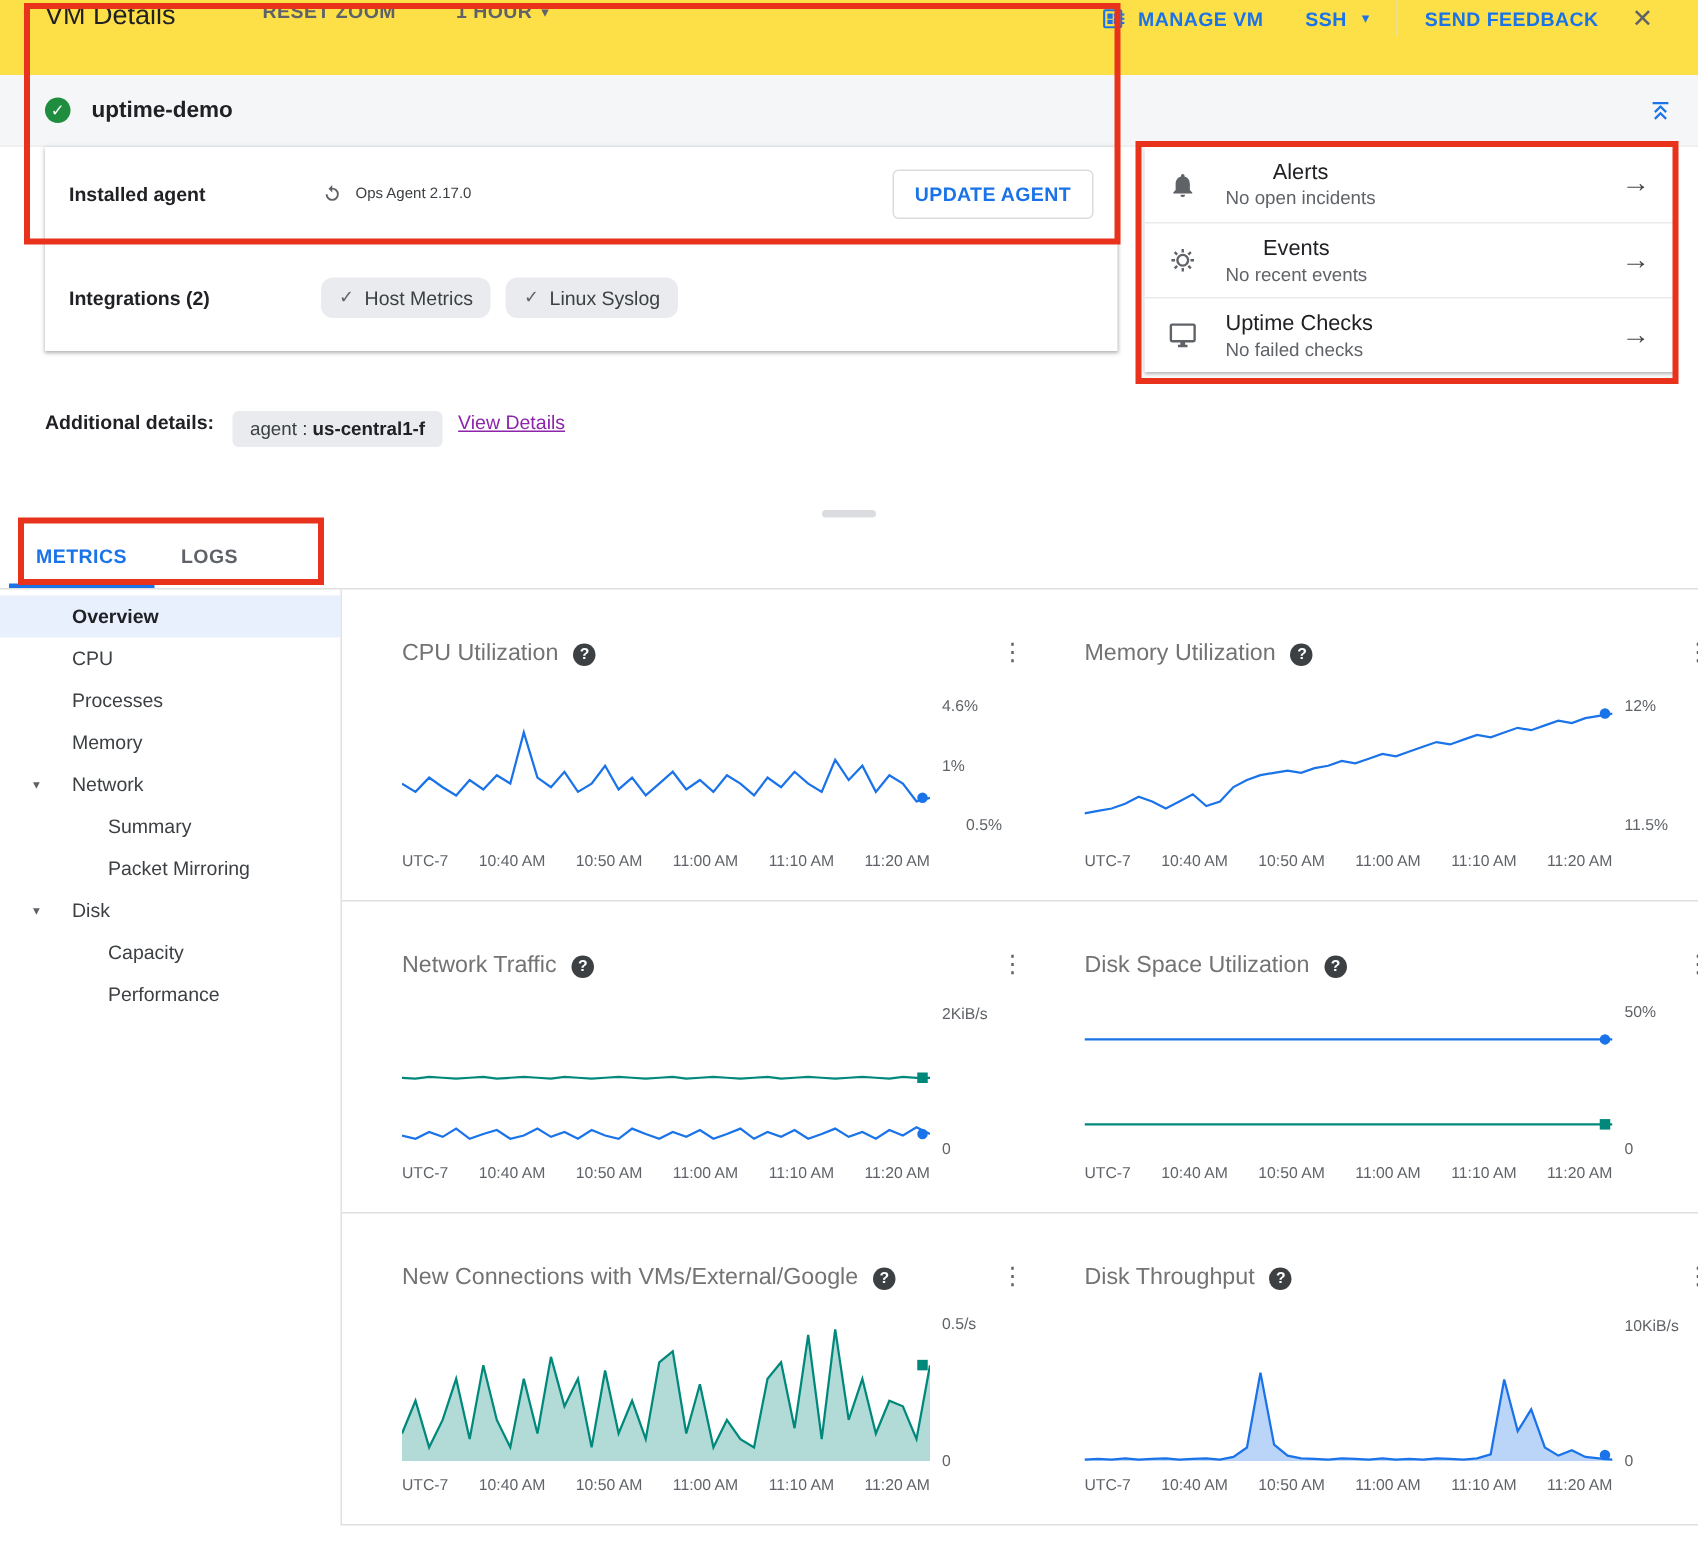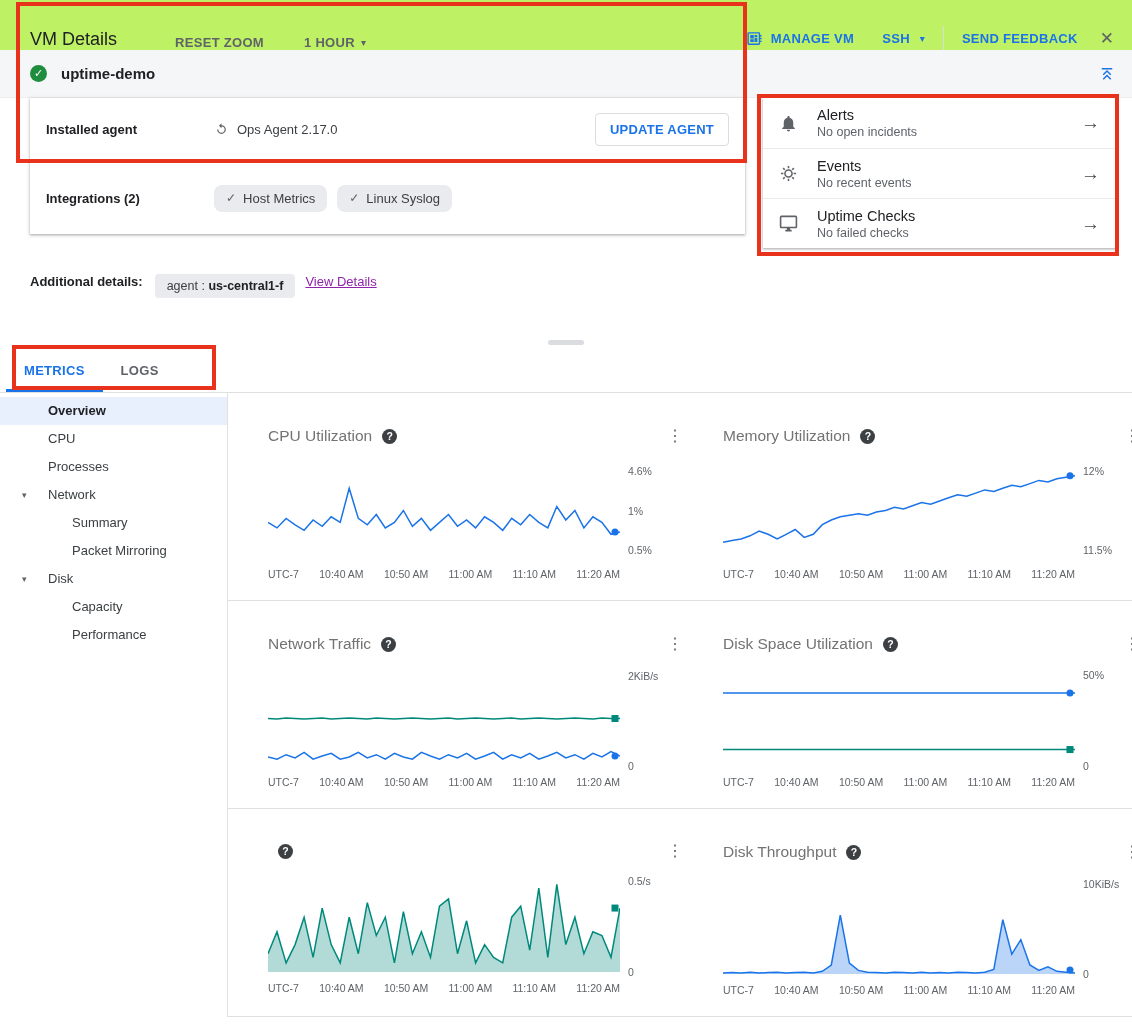--- a/index.html
+++ b/index.html
@@ -1,20 +1,20 @@
 <!DOCTYPE html>
 <html><head>
 <meta charset="utf-8">
 <style>
   * { margin:0; padding:0; box-sizing:border-box; }
   body { font-family:"Liberation Sans", sans-serif; background:#fff; }
   #app { position:relative; width:1132px; height:1036px; overflow:hidden; background:#fff; }
 
   
-  .topbar { height:50px; display:flex; align-items:flex-end; padding:0 18px 0 30px; background:#bef264; }
+  .topbar { height:50px; display:flex; align-items:flex-start; padding:0 30px 0 30px; background:#fde047; }
   .topbar-title { font-size:18px; color:#202124; }
   .txtbtn { font-size:13px; font-weight:bold; letter-spacing:.3px; color:#5f6368; cursor:pointer; }
   .reset-zoom { margin-left:58px; }
   .time-range { margin-left:40px; display:flex; align-items:center; gap:6px; }
   .caret { font-size:10px; color:#5f6368; }
   .topbar-right { margin-left:auto; display:flex; align-items:center; }
   .bluebtn { color:#1a73e8; font-size:13px; font-weight:bold; letter-spacing:.3px; display:flex; align-items:center; gap:8px; cursor:pointer; }
   .vdiv { width:1px; height:24px; background:#dadce0; margin:0 18px; }
   .close-x { font-size:17px; color:#5f6368; margin-left:22px; cursor:pointer; }
   .mv { margin-right:28px; }
@@ -28,31 +28,31 @@
 
   
   .cards-row { display:flex; align-items:flex-start; padding-right:16px; }
   .card { background:#fff; box-shadow:0 1px 2px rgba(60,64,67,.3), 0 1px 3px 1px rgba(60,64,67,.15); }
   .left-card { margin-left:30px; width:715px; }
   .right-card { margin-left:auto; width:353px; }
   .agent-row, .integrations-row { display:flex; align-items:center; padding:0 16px; }
   .agent-row { height:64px; border-bottom:1px solid #e8eaed; }
   .integrations-row { height:72px; }
   .row-label { width:168px; font-size:13px; font-weight:bold; color:#202124; }
-  .agent-info { display:flex; gap:8px; font-size:13px; color:#3c4043; }
+  .agent-info { display:flex; align-items:center; gap:8px; font-size:10px; color:#3c4043; }
   .update-btn { margin-left:auto; border:1px solid #dadce0; background:#fff; color:#1a73e8; font-size:13px; font-weight:bold; letter-spacing:.25px; padding:8px 14px; border-radius:4px; cursor:pointer; font-family:inherit; }
   .chip { display:inline-flex; align-items:center; gap:7px; background:#e9ebee; border-radius:8px; padding:6px 12px; font-size:13px; color:#3c4043; margin-right:10px; }
   .chip .check { color:#5f6368; font-size:12px; }
 
   
   .panel-item { display:flex; align-items:center; height:50px; padding:0 16px; cursor:pointer; }
   .panel-item + .panel-item { border-top:1px solid #e8eaed; }
   .panel-icon { width:22px; margin-right:16px; display:flex; }
   .panel-texts { display:flex; flex-direction:column; }
-  .panel-title { font-size:14.5px; color:#202124; }
+  .panel-title { font-size:14.5px; color:#202124;text-align:center; }
   .panel-sub { font-size:12.5px; color:#5f6368; margin-top:2px; }
   .panel-arrow { margin-left:auto; font-size:19px; color:#444746; cursor:pointer; }
 
   
   .details-row { display:flex; margin-top:26px; padding-left:30px; gap:10px; }
   .details-label { font-size:13px; font-weight:bold; color:#202124; margin-right:2px; }
   .dchip { background:#e9ebee; border-radius:4px; padding:5px 12px; font-size:12.5px; color:#3c4043; }
   .dchip b { color:#202124; }
   .view-details { font-size:13px; color:#8e24aa; text-decoration:underline; cursor:pointer; }
 
@@ -214,20 +214,21 @@
   <div class="tabs">
     <div class="tab active">METRICS</div>
     <div class="tab">LOGS</div>
   </div>
 
   <div class="main">
     <div class="sidebar">
       <div class="side-item selected">Overview</div>
       <div class="side-item">CPU</div>
       <div class="side-item">Processes</div>
+      <div class="side-item">Memory</div>
       <div class="side-item"><span class="tri">▾</span><span>Network</span></div>
       <div class="side-item child">Summary</div>
       <div class="side-item child">Packet Mirroring</div>
       <div class="side-item"><span class="tri">▾</span><span>Disk</span></div>
       <div class="side-item child">Capacity</div>
       <div class="side-item child">Performance</div>
     </div>
 
     <div class="charts">
       <div class="chart-row">
@@ -238,21 +239,21 @@
             <span class="kebab">⋮</span>
           </div>
           <div class="plot-area">
               <div class="plot"><svg width="352" height="95">
                   <path d="M0.0,59.4 L9.0,64.9 L18.1,55.4 L27.1,61.8 L36.1,67.3 L45.1,57.0 L54.2,63.3 L63.2,53.8 L72.2,59.4 L81.2,25.3 L90.3,55.4 L99.3,61.8 L108.3,51.5 L117.3,64.9 L126.4,59.4 L135.4,47.5 L144.4,63.3 L153.4,55.4 L162.5,67.3 L171.5,59.4 L180.5,51.5 L189.5,63.3 L198.6,57.0 L207.6,64.9 L216.6,53.8 L225.6,59.4 L234.7,67.3 L243.7,55.4 L252.7,61.8 L261.7,51.5 L270.8,59.4 L279.8,64.9 L288.8,43.5 L297.8,57.0 L306.9,47.5 L315.9,64.9 L324.9,53.8 L333.9,59.4 L343.0,71.3 L352.0,68.9" fill="none" stroke="#1a73e8" stroke-width="1.5"></path>
                   <circle cx="347" cy="68.875" r="3.5" fill="#1a73e8"></circle>
                 </svg></div>
               <div class="yticks">
                 <span class="ytick" style="top: 8.33333%;">4.6%</span>
                 <span class="ytick" style="top: 50%;">1%</span>
-                <span class="ytick" style="top: 91.6667%;">0.5%</span>
+                <span class="ytick" style="top: 91.6667%; margin-left: 16px;">0.5%</span>
               </div>
             </div>
           <div class="xlabels">
               <span>UTC-7</span>
               <span>10:40 AM</span>
               <span>10:50 AM</span>
               <span>11:00 AM</span>
               <span>11:10 AM</span>
               <span>11:20 AM</span>
             </div>
@@ -337,20 +338,21 @@
               <span>11:00 AM</span>
               <span>11:10 AM</span>
               <span>11:20 AM</span>
             </div>
         </div>
       </div>
 
       <div class="chart-row">
         <div class="chart col1">
           <div class="chart-head">
+            <span class="chart-title">New Connections with VMs/External/Google</span>
             <span class="help">?</span>
             <span class="kebab">⋮</span>
           </div>
           <div class="plot-area">
               <div class="plot"><svg width="352" height="95">
                   <path d="M0,95 L0.0,76.7 L9.0,54.8 L18.1,85.9 L27.1,67.6 L36.1,40.2 L45.1,80.4 L54.2,31.1 L63.2,67.6 L72.2,85.9 L81.2,40.2 L90.3,76.7 L99.3,25.6 L108.3,58.5 L117.3,40.2 L126.4,85.9 L135.4,34.7 L144.4,76.7 L153.4,54.8 L162.5,80.4 L171.5,29.2 L180.5,21.9 L189.5,76.7 L198.6,43.8 L207.6,85.9 L216.6,67.6 L225.6,80.4 L234.7,85.9 L243.7,40.2 L252.7,29.2 L261.7,73.1 L270.8,11.0 L279.8,80.4 L288.8,7.3 L297.8,67.6 L306.9,40.2 L315.9,76.7 L324.9,54.8 L333.9,58.5 L343.0,80.4 L352.0,31.1 L352,95 Z" fill="#00897b" opacity="0.3"></path>
                   <path d="M0.0,76.7 L9.0,54.8 L18.1,85.9 L27.1,67.6 L36.1,40.2 L45.1,80.4 L54.2,31.1 L63.2,67.6 L72.2,85.9 L81.2,40.2 L90.3,76.7 L99.3,25.6 L108.3,58.5 L117.3,40.2 L126.4,85.9 L135.4,34.7 L144.4,76.7 L153.4,54.8 L162.5,80.4 L171.5,29.2 L180.5,21.9 L189.5,76.7 L198.6,43.8 L207.6,85.9 L216.6,67.6 L225.6,80.4 L234.7,85.9 L243.7,40.2 L252.7,29.2 L261.7,73.1 L270.8,11.0 L279.8,80.4 L288.8,7.3 L297.8,67.6 L306.9,40.2 L315.9,76.7 L324.9,54.8 L333.9,58.5 L343.0,80.4 L352.0,31.1" fill="none" stroke="#00897b" stroke-width="1.5"></path>
                   <rect x="343.5" y="27.557692307692314" width="7" height="7" fill="#00897b"></rect>
                 </svg></div>
               <div class="yticks">

